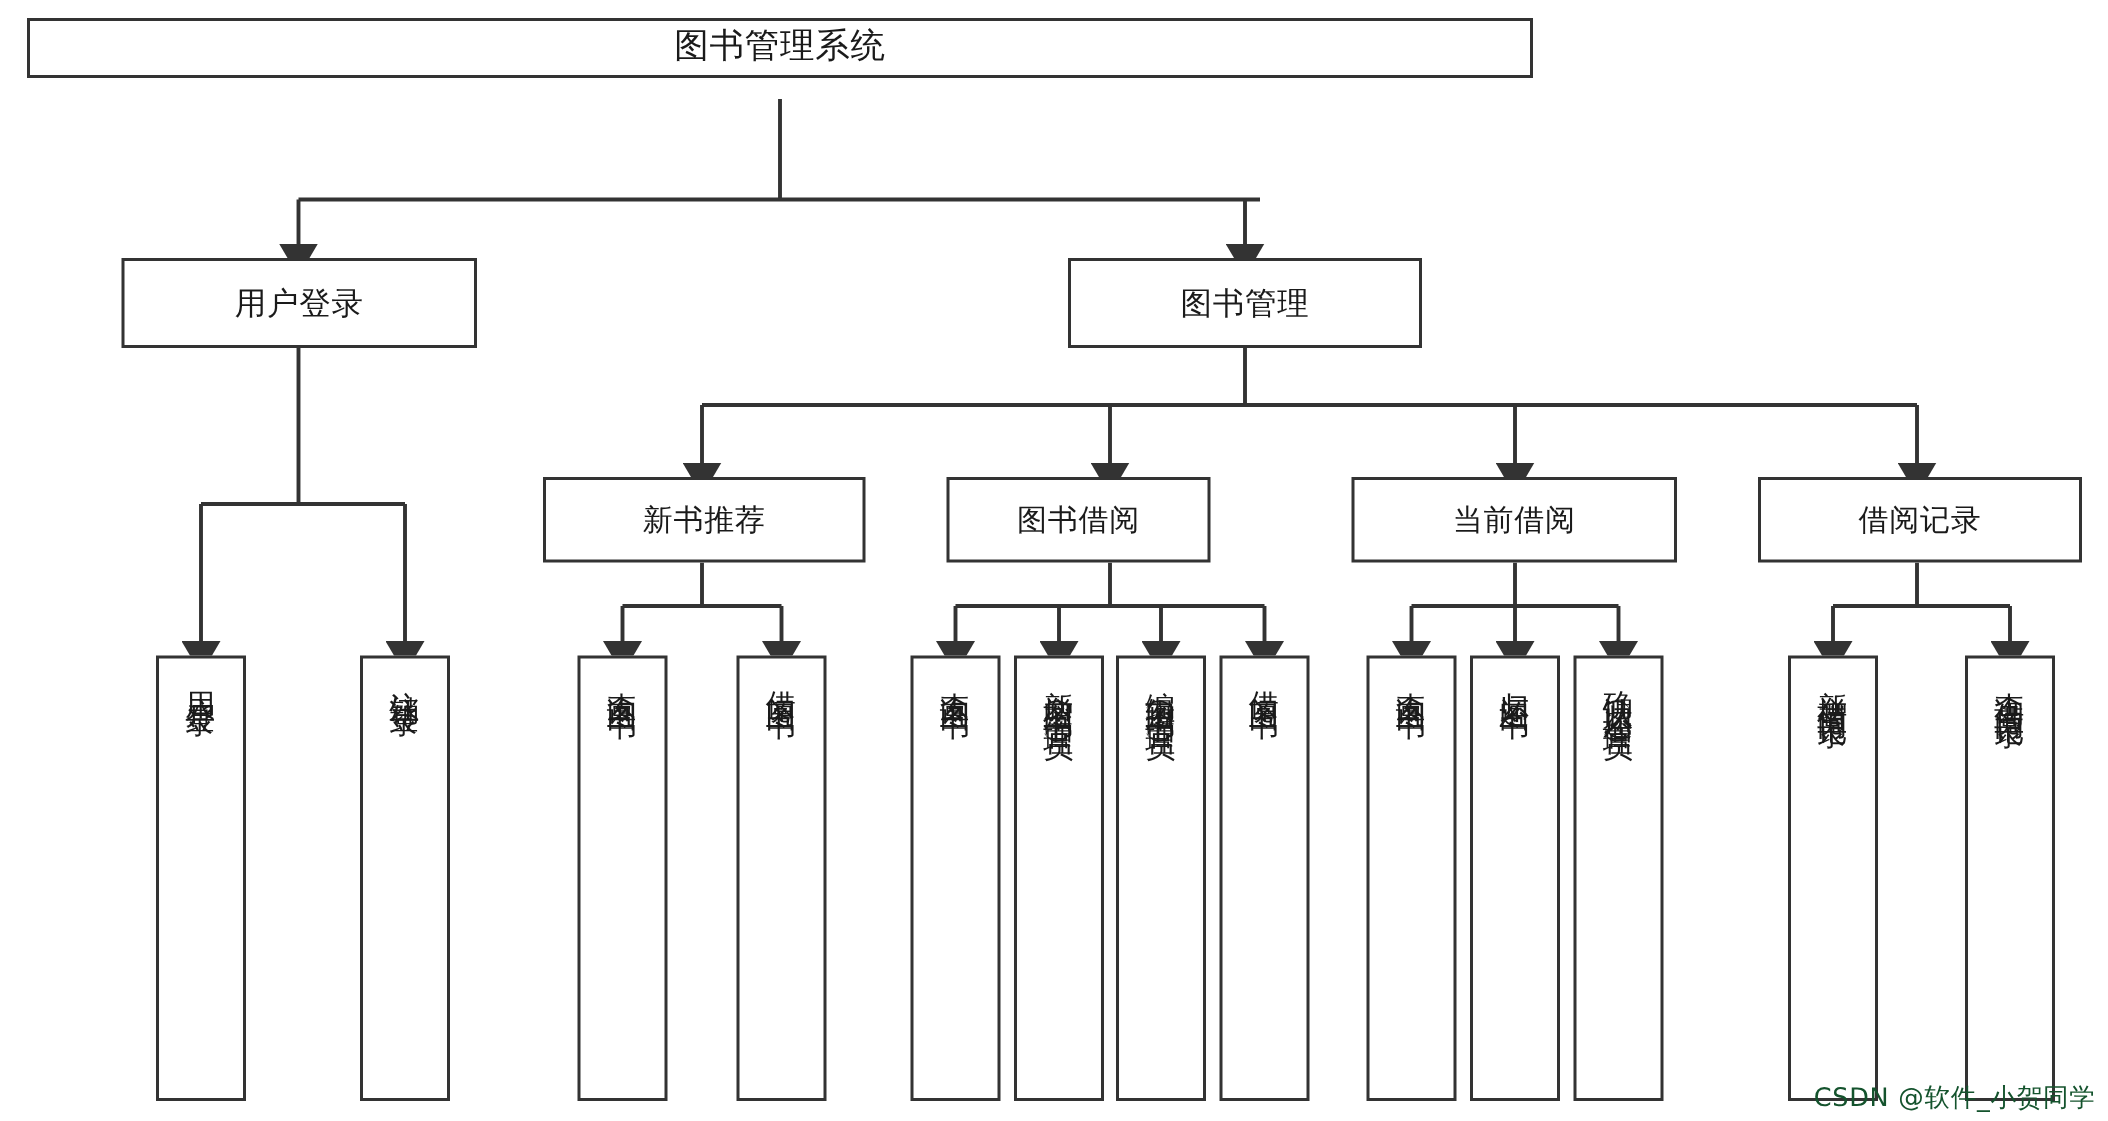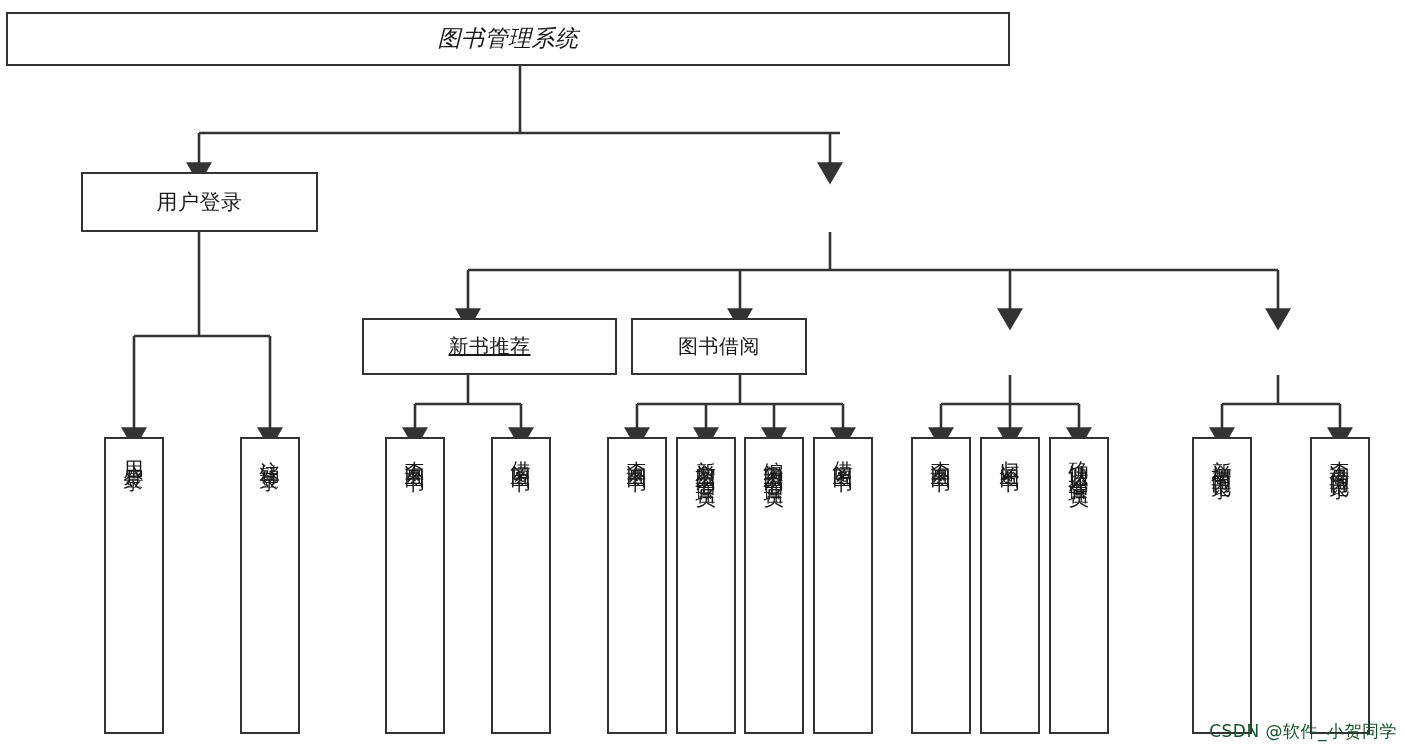--- a/index.html
+++ b/index.html
@@ -123,34 +123,43 @@
       <path d="M1079,404 L1079,431" marker-end="url(#arrow)"></path>
 
       <path d="M1278,375 L1278,404"></path>
       <path d="M1222,404 L1340,404"></path>
       <path d="M1222,404 L1222,431" marker-end="url(#arrow)"></path>
       <path d="M1340,404 L1340,431" marker-end="url(#arrow)"></path>
 
     </g>
   </svg>
 
-  <div class="node level-1" style="left:6px; top:12px; width:1004px; height:54px;font-style:italic;">
+  <div class="node level-1" style="left:18px; top:12px; width:1004px; height:40px;">
     <span class="label">图书管理系统</span>
   </div>
 
   <div class="node level-2" style="left:81px; top:172px; width:237px; height:60px;">
     <span class="label">用户登录</span>
   </div>
-
-  <div class="node level-3" style="left:362px; top:318px; width:255px; height:57px;text-decoration:underline;">
+  <div class="node level-2" style="left:712px; top:172px; width:236px; height:60px;">
+    <span class="label">图书管理</span>
+  </div>
+
+  <div class="node level-3" style="left:362px; top:318px; width:215px; height:57px;">
     <span class="label">新书推荐</span>
   </div>
   <div class="node level-3" style="left:631px; top:318px; width:176px; height:57px;">
     <span class="label">图书借阅</span>
   </div>
+  <div class="node level-3" style="left:901px; top:318px; width:217px; height:57px;">
+    <span class="label">当前借阅</span>
+  </div>
+  <div class="node level-3" style="left:1172px; top:318px; width:216px; height:57px;">
+    <span class="label">借阅记录</span>
+  </div>
 
   <div class="node leaf" style="left:104px; top:437px; width:60px; height:297px;">
     <span class="label">用户登录</span>
   </div>
   <div class="node leaf" style="left:240px; top:437px; width:60px; height:297px;">
     <span class="label">注销登录</span>
   </div>
 
   <div class="node leaf" style="left:385px; top:437px; width:60px; height:297px;">
     <span class="label">查询图书</span>

